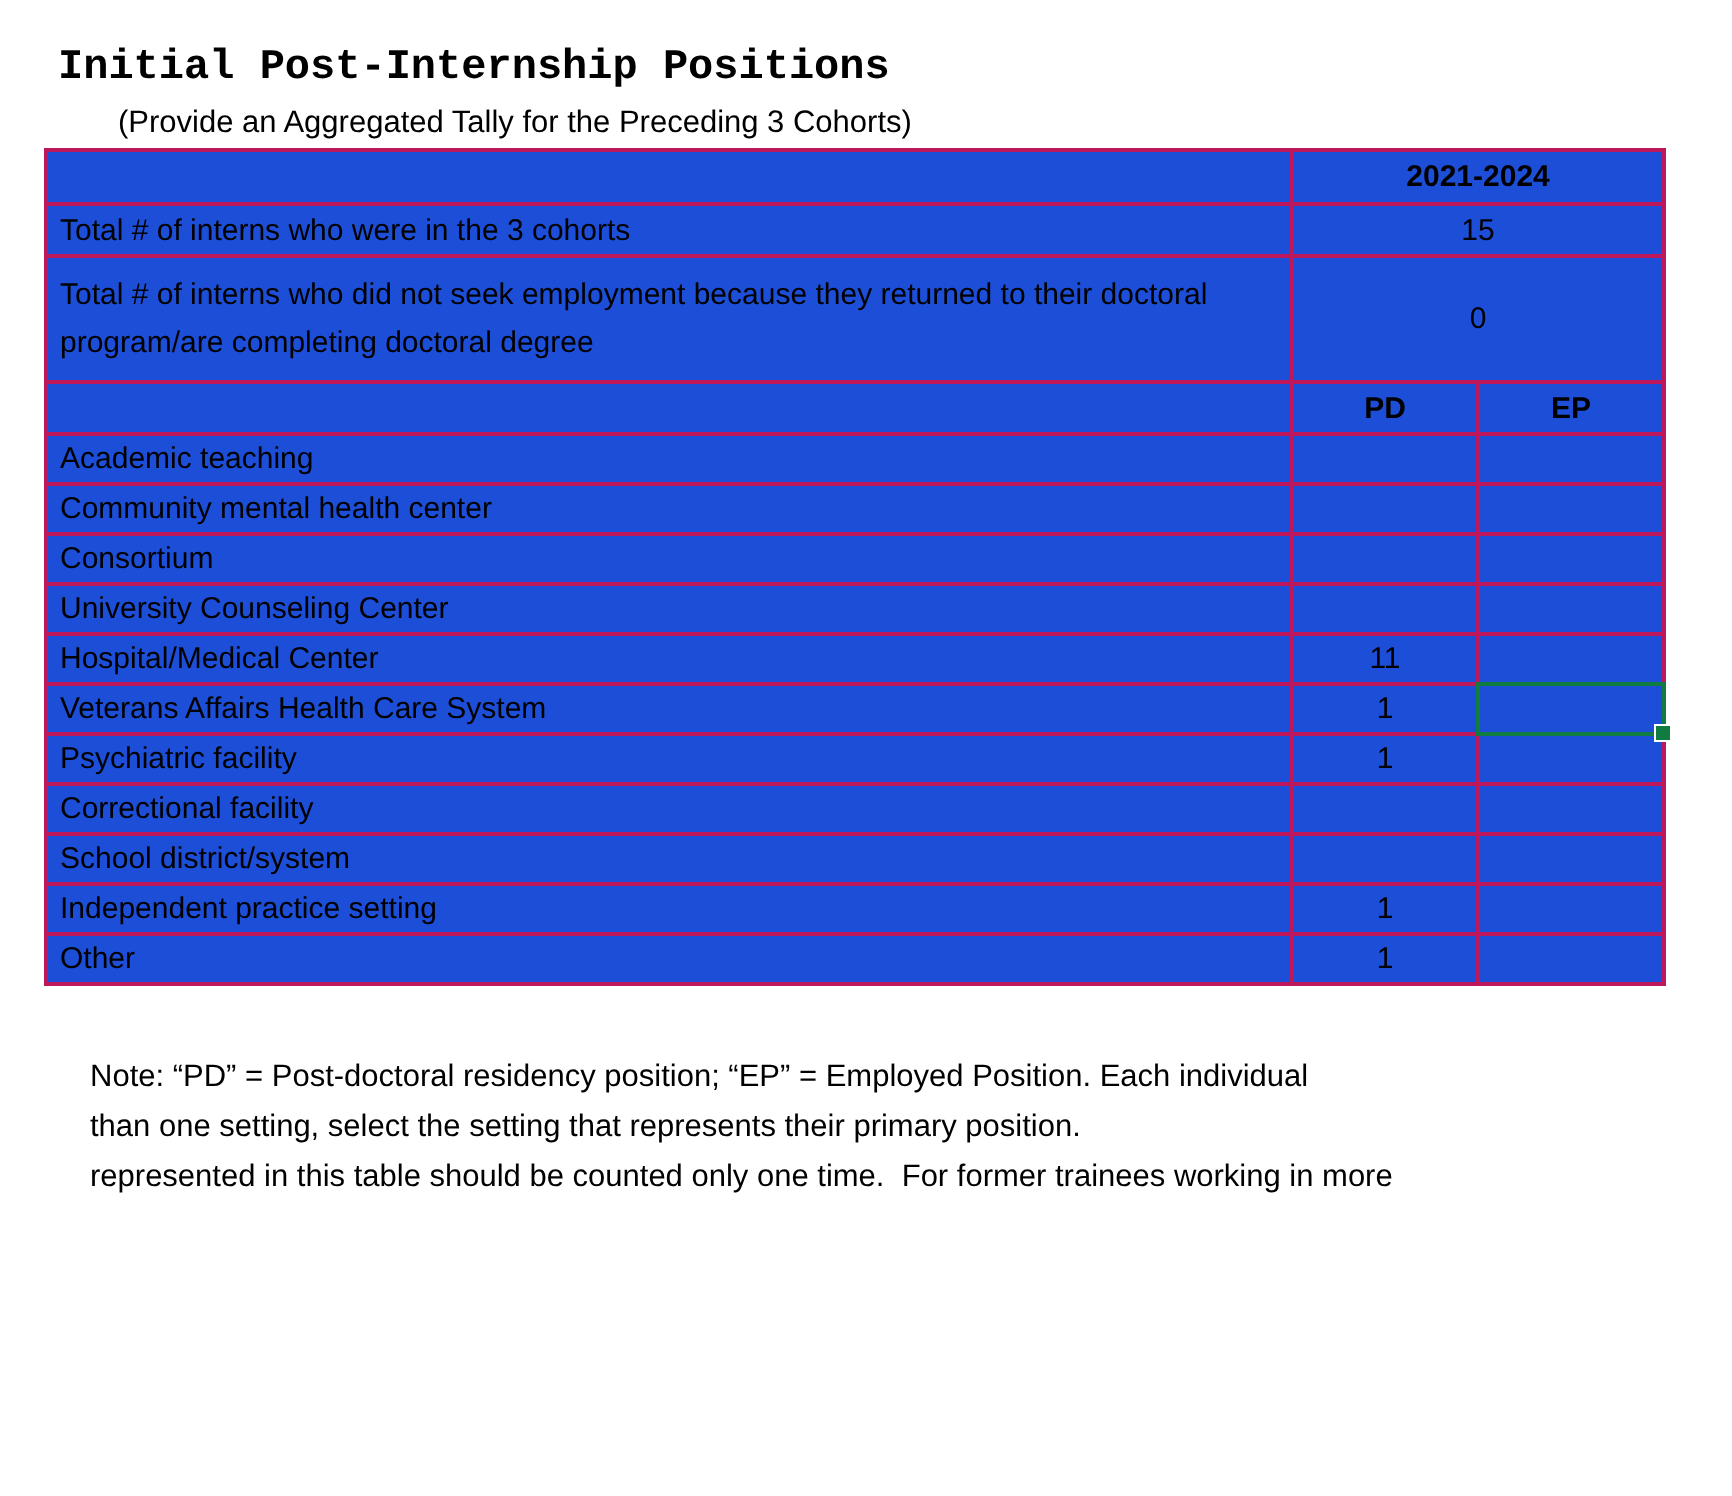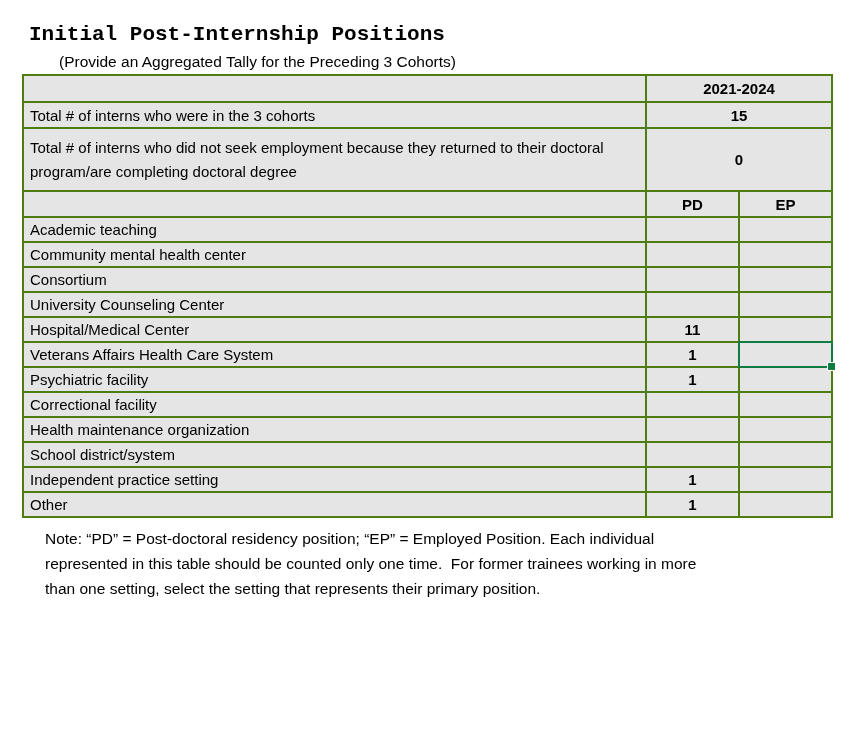--- a/index.html
+++ b/index.html
@@ -20,29 +20,29 @@
   .subtitle{
     position:absolute;left:29px;top:52px;
     font-size:15.5px;line-height:19px;white-space:pre;margin-left:30px;
   }
   table.main{
     position:absolute;left:22px;top:74px;
     width:809px;
     border-collapse:collapse;table-layout:fixed;
   }
   table.main td{
-    border:2px solid #4d7c0f;
+    border:2px solid #be185d;
     padding:0 6px;
     font-size:15px;
     vertical-align:middle;
     overflow:visible;
-    background:#e5e5e5;
+    background:#1d4ed8;
   }
   td.label{text-align:left;}
-  td.center{text-align:center;font-weight:bold;}
+  td.center{text-align:center;}
   td.bold{font-weight:bold;font-size:15.5px;}
   td.vbottom{vertical-align:bottom;padding-bottom:2px;}
   td.thinL{border-left-width:1px;}
   td.thinR{border-right-width:1px;}
   td.wraplab{line-height:24px;padding-right:30px;}
   tr.r1{height:27px;}
   tr.r2{height:26px;}
   tr.r3{height:63px;}
   tr.r4{height:26px;}
   tr.rdata{height:25px;}
@@ -131,39 +131,34 @@
         <td class="label">Psychiatric facility</td>
         <td class="center thinR"><span>1</span></td>
         <td class="center thinL pos-rel"><span></span></td>
       </tr>
       <tr class="rdata">
         <td class="label">Correctional facility</td>
         <td class="center thinR"><span></span></td>
         <td class="center thinL pos-rel"><span></span></td>
       </tr>
       <tr class="rdata">
-        <td class="label">Health maintenance organization</td>
-        <td class="center thinR"><span></span></td>
-        <td class="center thinL pos-rel"><span></span></td>
-      </tr>
-      <tr class="rdata">
         <td class="label">School district/system</td>
         <td class="center thinR"><span></span></td>
         <td class="center thinL pos-rel"><span></span></td>
       </tr>
       <tr class="rdata">
         <td class="label">Independent practice setting</td>
         <td class="center thinR"><span>1</span></td>
         <td class="center thinL pos-rel"><span></span></td>
       </tr>
       <tr class="rdata">
         <td class="label">Other</td>
         <td class="center thinR"><span>1</span></td>
         <td class="center thinL pos-rel"><span></span></td>
       </tr>
     </tbody>
 </table>
 
 <div class="note">
   <div>Note: “PD” = Post-doctoral residency position; “EP” = Employed Position. Each individual</div>
+  <div>than one setting, select the setting that represents their primary position.</div>
   <div>represented in this table should be counted only one time.  For former trainees working in more</div>
-  <div>than one setting, select the setting that represents their primary position.</div>
 </div>
 
 </body></html>

